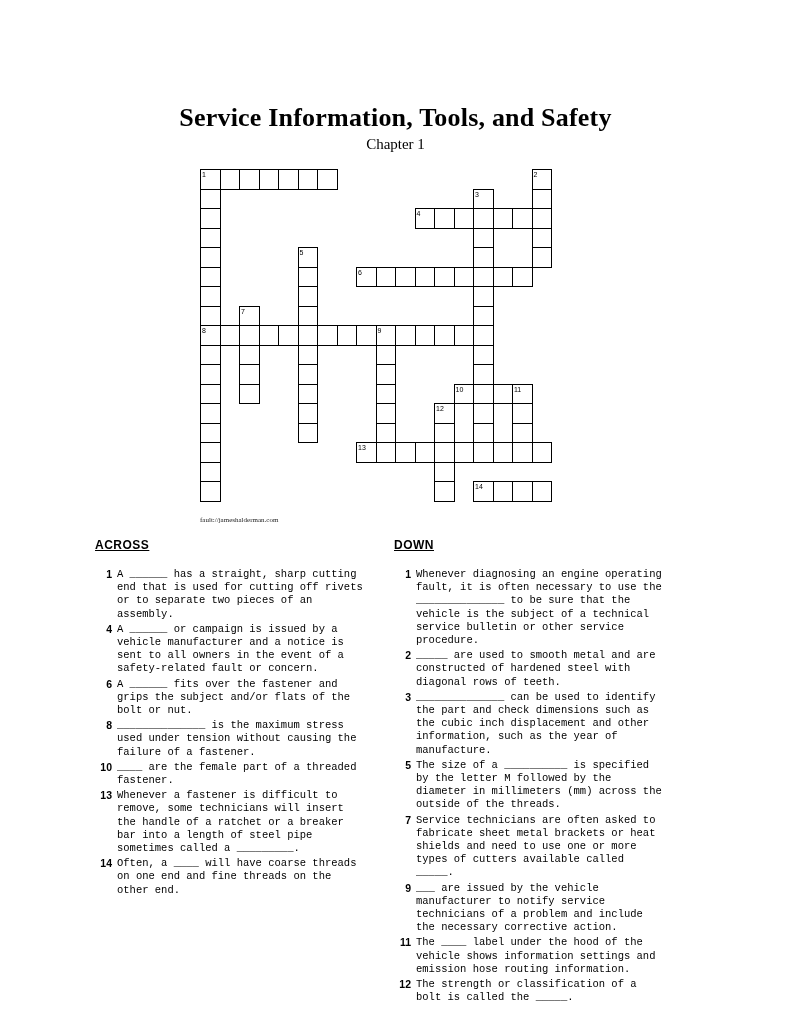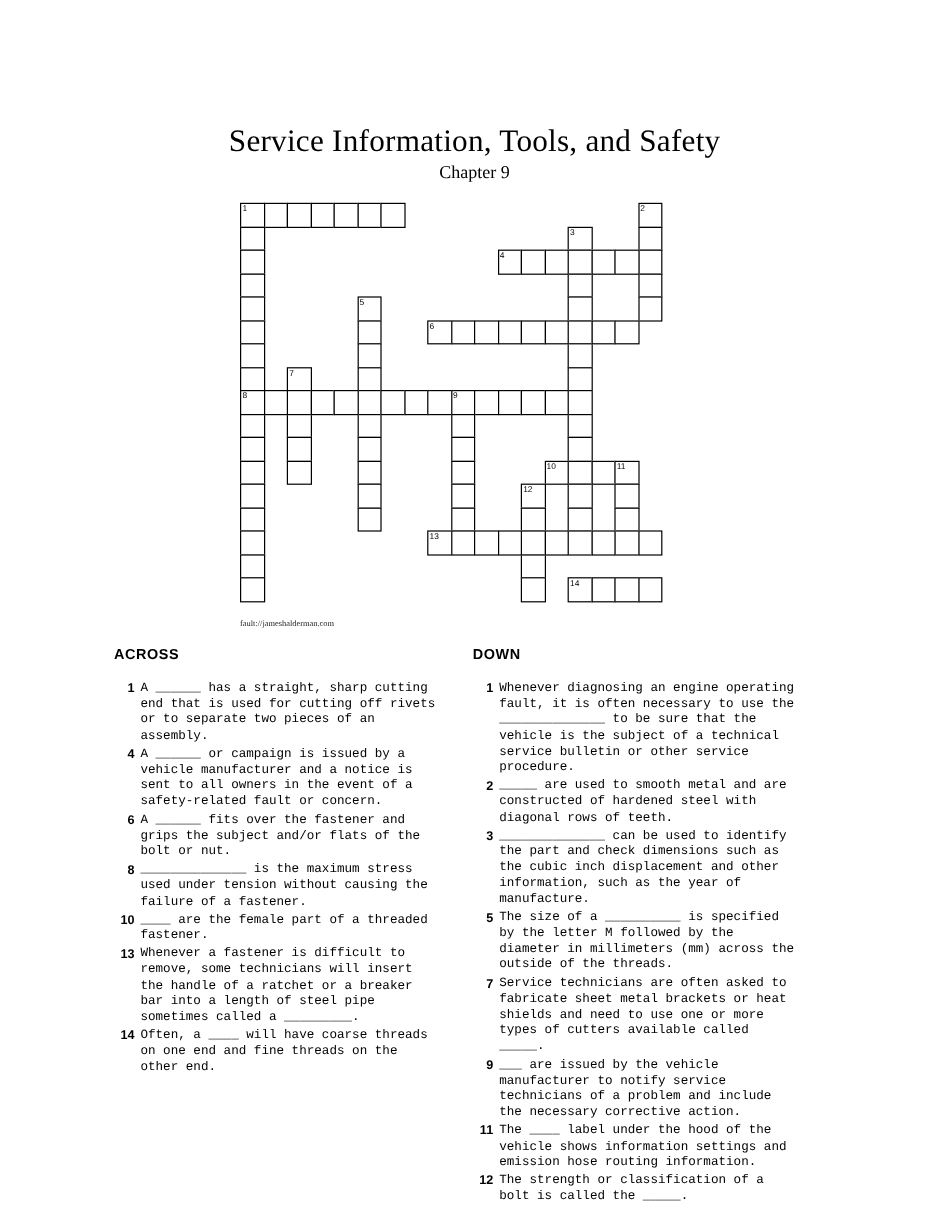--- a/index.html
+++ b/index.html
@@ -10,21 +10,21 @@
     font-family: "Liberation Sans", sans-serif;
     color: #000;
     overflow: hidden;
   }
   .page { position: absolute; inset: 0; background: #fff; }
 
   .title {
     position: absolute; top: 103px; left: 0; width: 100%;
     text-align: center;
     font-family: "Liberation Serif", serif;
-    font-weight: normal; font-size: 26px; letter-spacing: 0.2px;
+    font-weight: bold; font-size: 26px; letter-spacing: 0.2px;
   }
   .subtitle {
     position: absolute; top: 136px; left: 0; width: 100%;
     text-align: center;
     font-family: "Liberation Serif", serif;
     font-size: 15px;
   }
 
   .grid { position: absolute; left: 200px; top: 169px; }
   .cell {
@@ -45,20 +45,21 @@
     font-family: "Liberation Serif", serif;
     color: #222;
     text-decoration: none;
   }
 
   .clues { position: absolute; top: 538px; width: 268px; }
   .clues.across { left: 95px; }
   .clues.down  { left: 394px; }
   .clues-header {
     font-size: 12px; font-weight: bold;
+    text-decoration: underline;
     letter-spacing: 0.5px;
     margin: 0 0 16px 0;
   }
   .clue {
     display: flex;
     margin-bottom: 2px;
     font-size: 10.5px;
     line-height: 13.2px;
   }
   .clue .num {
@@ -66,21 +67,21 @@
     text-align: right; font-weight: bold;
   }
   .clue .txt { flex: 1; word-wrap: break-word; font-family: Liberation Mono, monospace; }
 </style>
 </head>
 <body>
 
 <div class="page">
 
   <div class="title">Service Information, Tools, and Safety</div>
-  <div class="subtitle">Chapter 9</div>
+  <div class="subtitle">Chapter 1</div>
 
   <div class="grid">
       <div class="cell" style="left: 0px; top: 0px; width: 20.5px; height: 20.5px;">
         <span class="cellnum">1</span>
       </div>
       <div class="cell" style="left: 19.5px; top: 0px; width: 20.5px; height: 20.5px;"></div>
       <div class="cell" style="left: 39px; top: 0px; width: 20.5px; height: 20.5px;"></div>
       <div class="cell" style="left: 58.5px; top: 0px; width: 20.5px; height: 20.5px;"></div>
       <div class="cell" style="left: 78px; top: 0px; width: 20.5px; height: 20.5px;"></div>
       <div class="cell" style="left: 97.5px; top: 0px; width: 20.5px; height: 20.5px;"></div>

